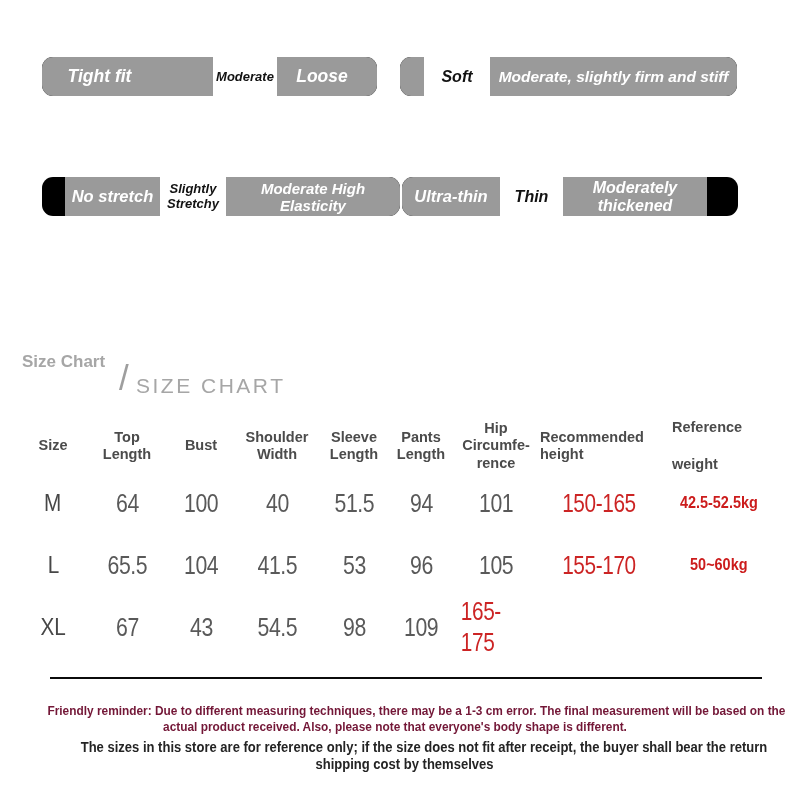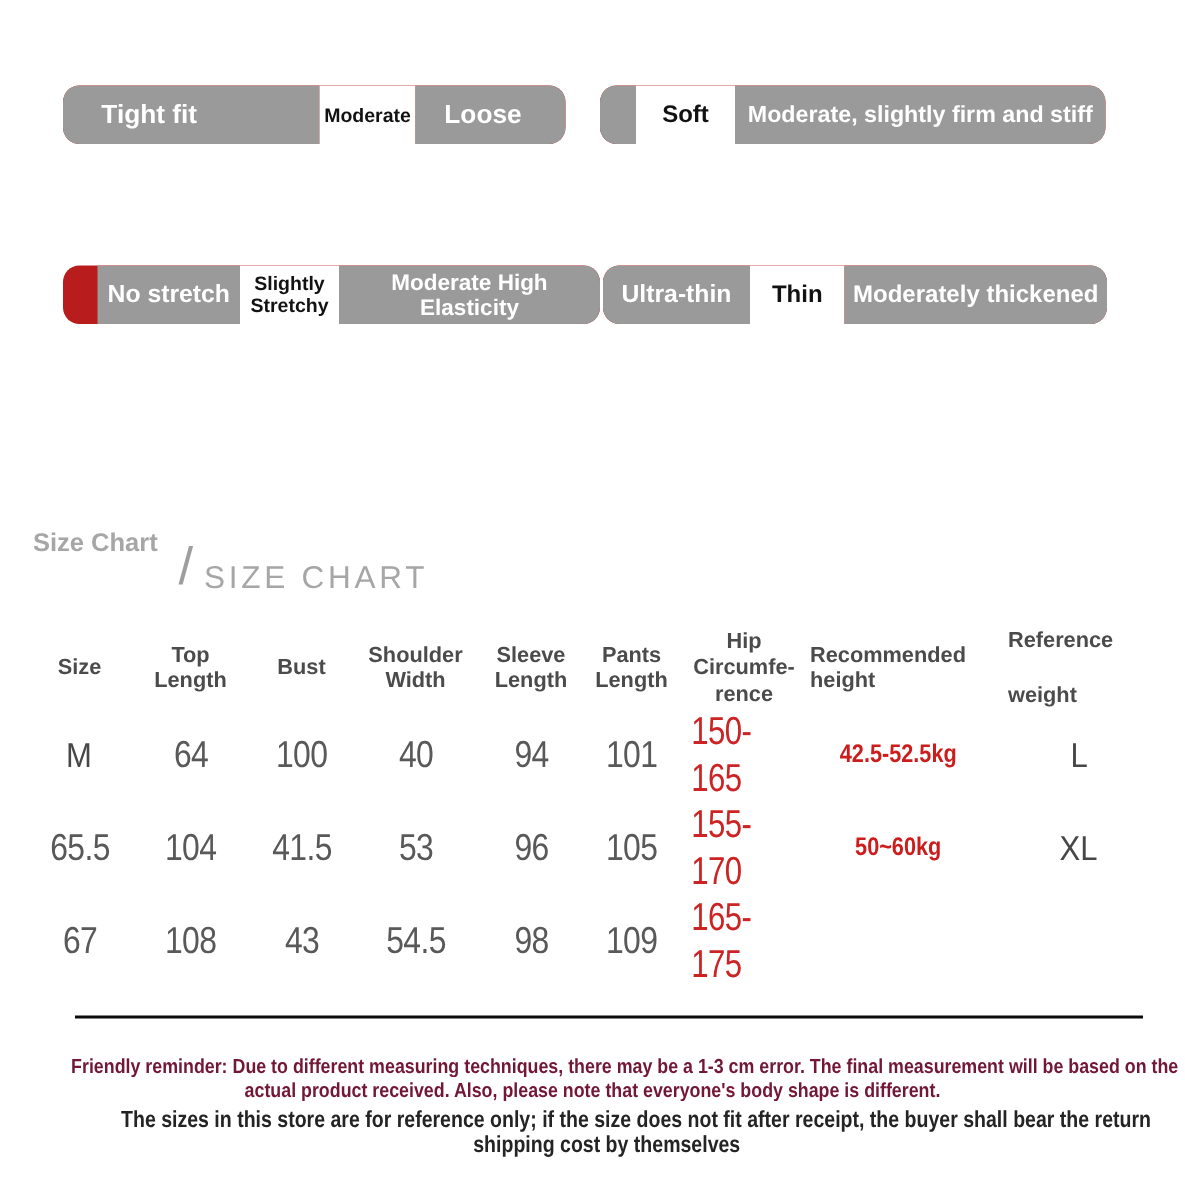--- a/index.html
+++ b/index.html
@@ -1,20 +1,20 @@
 <!DOCTYPE html>
 <html><head>
 <meta charset="utf-8">
 <style>
   html,body{margin:0;padding:0;background:#fff;}
   .page{position:relative;width:790px;height:792px;background:#ffffff;
         font-family:"Liberation Sans",sans-serif;overflow:hidden;}
 
   
-  .bar{position:absolute;display:flex;height:39px;border-radius:11px;overflow:hidden;background:#b91c1c;}
+  .bar{position:absolute;display:flex;height:39px;border-radius:11px;overflow:hidden;background:#000000;font-style:italic;}
   .seg{display:flex;align-items:center;justify-content:center;height:100%;box-sizing:border-box;
        font-weight:700;text-align:center;}
   .seg.gray{background:#9a9a9a;color:#ffffff;}
   .seg.white{background:#ffffff;color:#121212;}
 
   #bar-fit{left:42px;top:57px;width:335px;}
   .s-fit-l{width:171px;font-size:17.5px;padding-right:56px;}
   .s-fit-m{width:64px;font-size:13px;}
   .s-fit-r{width:100px;font-size:17.5px;padding-right:10px;}
 
@@ -24,21 +24,21 @@
   .s-feel-r{width:247px;font-size:15.5px;}
 
   #bar-stretch{left:42px;top:177px;width:358px;justify-content:flex-end;}
   .s-str-l{width:95px;font-size:16.5px;}
   .s-str-m{width:66px;font-size:13px;line-height:1.12;padding:0 6px;}
   .s-str-r{width:174px;font-size:15px;}
 
   #bar-thick{left:402px;top:177px;width:336px;}
   .s-thk-l{width:98px;font-size:16.5px;}
   .s-thk-m{width:63px;font-size:16px;}
-  .s-thk-r{width:175px;font-size:16px;}
+  .s-thk-r{width:144px;font-size:16px;}
 
   
   .title-small{position:absolute;left:22px;top:352px;font-size:17px;font-weight:700;color:#a6a6a6;}
   .title-slash{position:absolute;left:119px;top:358px;font-size:35px;font-weight:300;color:#9e9e9e;}
   .title-large{position:absolute;left:136px;top:374px;font-size:21px;font-weight:400;
                color:#a6a6a6;letter-spacing:2.5px;}
 
   
   .table{position:absolute;left:18px;top:420px;width:762px;display:grid;
          grid-template-columns:70px 78px 70px 82px 72px 62px 88px 118px 122px;
@@ -138,20 +138,23 @@
     <div class="cell">
         <span class="num">64</span>
       </div>
     <div class="cell">
         <span class="num">100</span>
       </div>
     <div class="cell">
         <span class="num">40</span>
       </div>
     <div class="cell">
+        <span class="num">51.5</span>
+      </div>
+    <div class="cell">
         <span class="num">94</span>
       </div>
     <div class="cell">
         <span class="num">101</span>
       </div>
     <div class="cell">
         <span class="red-h">150-165</span>
       </div>
     <div class="cell">
         <span class="red-w">42.5-52.5kg</span>
@@ -183,23 +186,20 @@
       </div>
     <div class="cell">
         <span class="red-w">50~60kg</span>
       </div>
 
     <div class="cell">
         <span class="size-val">XL</span>
       </div>
     <div class="cell">
         <span class="num">67</span>
-      </div>
-    <div class="cell">
-        <span class="num">108</span>
       </div>
     <div class="cell">
         <span class="num">43</span>
       </div>
     <div class="cell">
         <span class="num">54.5</span>
       </div>
     <div class="cell">
         <span class="num">98</span>
       </div>

